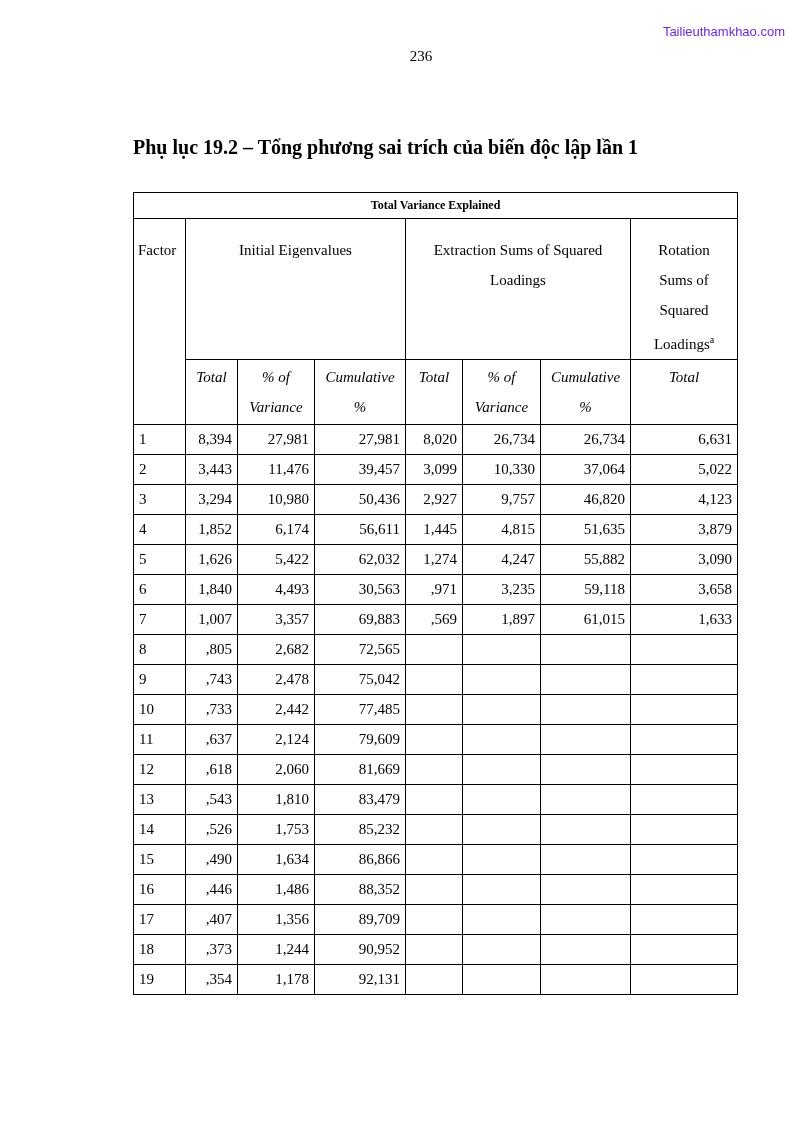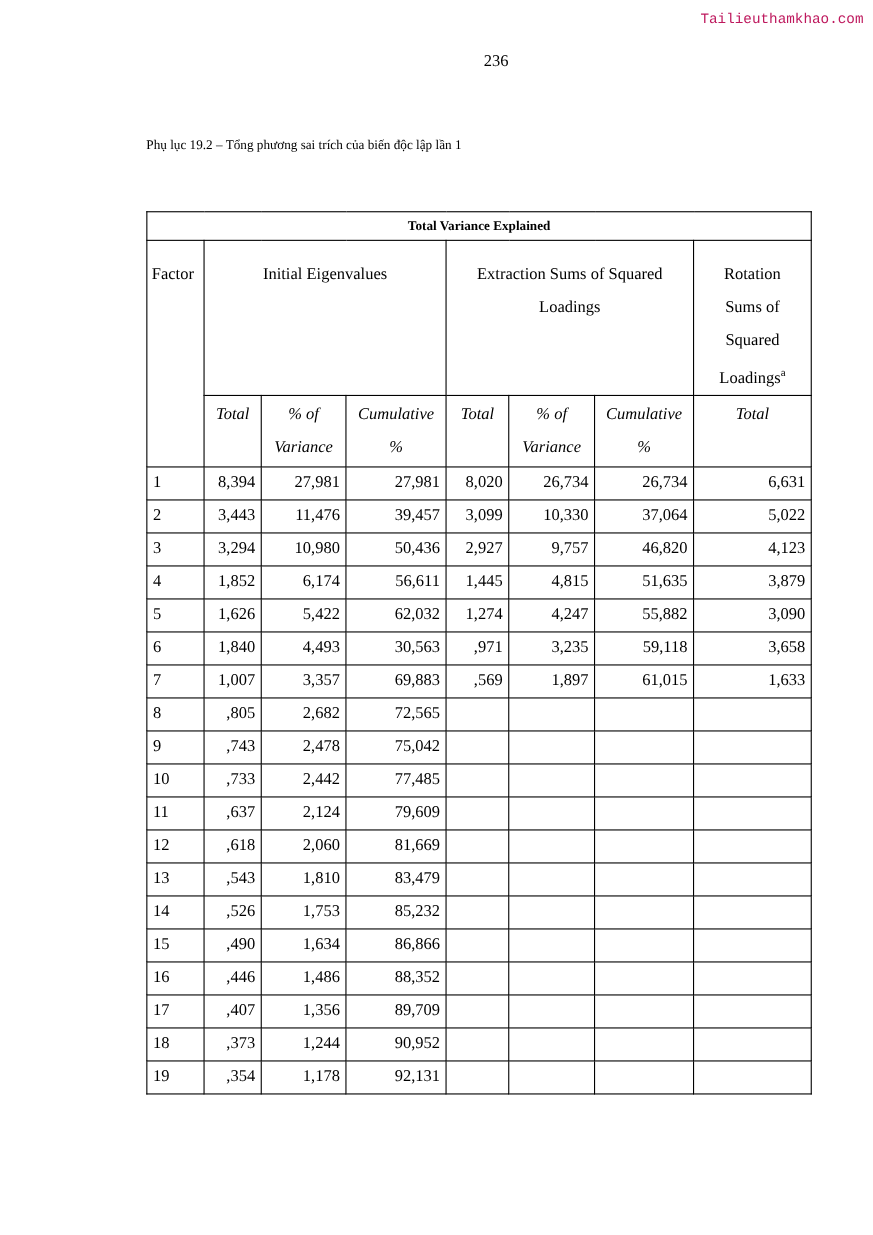--- a/index.html
+++ b/index.html
@@ -9,41 +9,41 @@
     width: 794px;
     height: 1123px;
     background: #ffffff;
     margin: 0 auto;
     font-family: "Liberation Serif", "DejaVu Serif", serif;
     color: #000000;
     overflow: hidden;
   }
   .watermark {
     position: absolute;
-    top: 10px;
+    top: 24px;
     right: 9px;
-    font-family: Liberation Mono, monospace;
+    font-family: Liberation Sans, sans-serif;
     font-size: 13px;
-    color: #be185d;
+    color: #6d28d9;
   }
   .page-number {
     position: absolute;
     top: 48px;
-    left: 149px;
+    left: 119px;
     width: 604px;
     text-align: center;
     font-size: 15px;
   }
   .heading {
     position: absolute;
-    top: 124px;
+    top: 136px;
     left: 133px;
     width: 650px;
-    font-size: 12px;
-    font-weight: normal;
+    font-size: 20px;
+    font-weight: bold;
   }
   table.variance-table {
     position: absolute;
     top: 192px;
     left: 133px;
     width: 604px;
     border-collapse: collapse;
     table-layout: fixed;
     font-size: 15px;
   }

